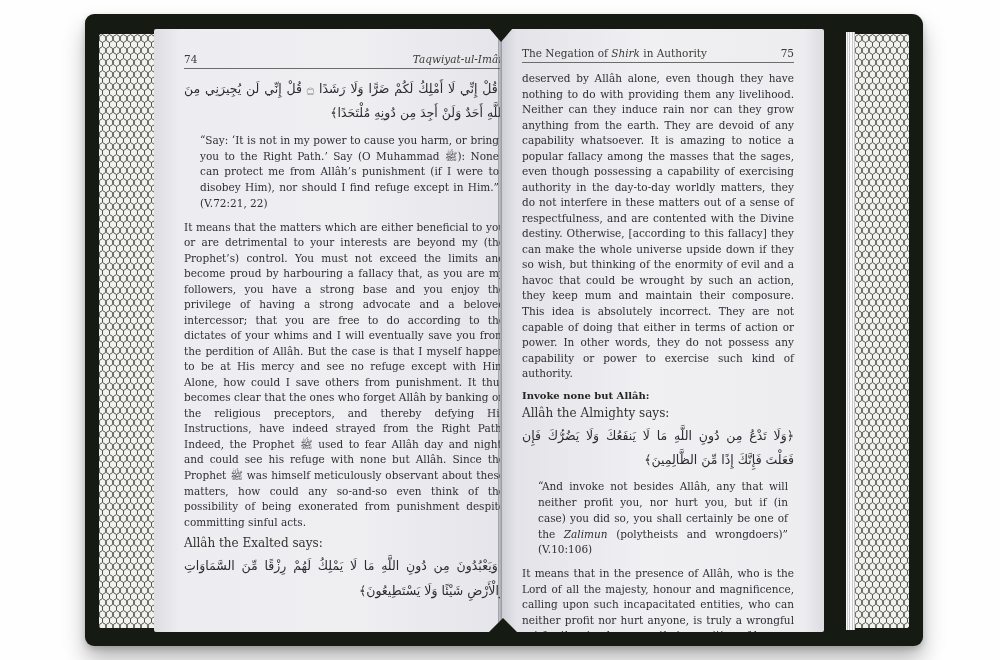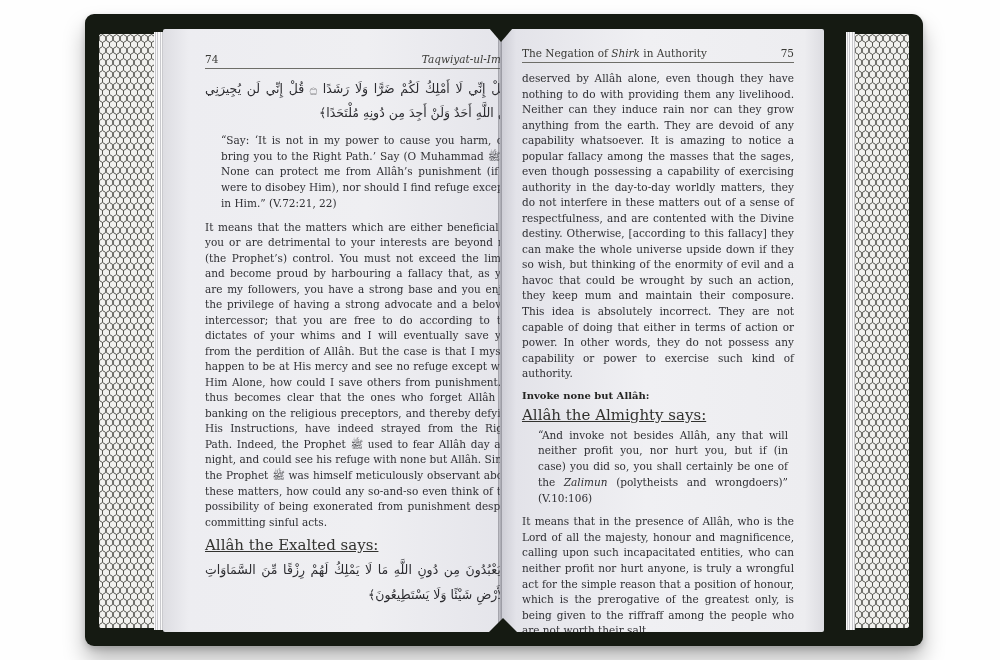--- a/index.html
+++ b/index.html
@@ -10,21 +10,21 @@
         box-shadow:0 14px 22px rgba(0,0,0,0.28), 0 3px 6px rgba(0,0,0,0.18);}
   .edge-pattern{position:absolute;top:20px;height:594px;overflow:hidden;background:#f1f1ef;}
   .edge-left{left:14px;width:55px;border-radius:3px 0 0 3px;}
   .edge-right{left:770px;width:54px;border-radius:0 3px 3px 0;}
   .stack{position:absolute;top:18px;height:598px;width:9px;
          background:repeating-linear-gradient(to right,#fafafa 0px,#fafafa 1.2px,#c9c9cd 1.2px,#c9c9cd 2.2px);}
   .stack-left{left:69px;}
   .stack-right{left:761px;}
   .page{position:absolute;top:15px;height:603px;box-sizing:border-box;overflow:hidden;
         color:#32322f;}
-  .page-left{left:78px;width:371px;padding:24px 20px 16px 42px;
+  .page-left{left:69px;width:371px;padding:24px 20px 16px 30px;
         background:linear-gradient(to right,#dddde2 0%,#ededf1 7%,#efeff2 55%,#e4e4ea 94%,#cdcdd5 100%);
         border-radius:2px 0 0 2px;}
   .page-right{left:415px;width:324px;padding:18px 30px 16px 22px;
         background:linear-gradient(to left,#dcdce1 0%,#ededf0 6%,#f0f0f3 55%,#e3e3e9 95%,#cbcbd3 100%);
         border-radius:0 2px 2px 0;}
   .gutter{position:absolute;left:413px;top:15px;width:4px;height:603px;
         background:linear-gradient(to right,rgba(60,60,70,0.45),rgba(120,120,130,0.25),rgba(60,60,70,0.4));}
   .notch{position:absolute;left:404px;width:0;height:0;}
   .notch-top{top:14px;border-left:12px solid transparent;border-right:12px solid transparent;
         border-top:14px solid #151a12;}
@@ -35,21 +35,21 @@
         font-size:10.5px;color:#3a3a36;}
   .run-title{font-size:10.5px;}
   .ital{font-style:italic;text-align:right;}
   .arabic{direction:rtl;unicode-bidi:embed;font-family:"DejaVu Sans", sans-serif;
         font-size:12.5px;line-height:1.95;text-align:justify;color:#2c2c30;
         margin:4px 0 7px 0;}
   .quote{margin:2px 6px 8px 16px;font-size:10.5px;line-height:1.5;
         text-align:justify;color:#2f2f33;}
   .para{font-size:10.5px;line-height:1.48;text-align:justify;color:#2f2f33;margin:0 0 6px 0;}
   .heading{font-weight:bold;font-size:10px;margin:8px 0 5px 0;color:#242422;}
-  .says{font-size:15px;margin:0 0 4px 0;text-decoration:underline;}
+  .says{font-size:12px;margin:0 0 4px 0;}
 </style>
 </head>
 <body>
 
 <div class="stage">
   <div class="book">
 
     <div class="edge-pattern edge-left">
       <svg width="55" height="594">
         <defs>
@@ -91,20 +91,21 @@
     </div>
 
     <div class="page page-right">
       <div class="pg-header">
         <span class="run-title"><span>The Negation of </span><span class="ital">Shirk</span><span> in Authority</span></span>
         <span>75</span>
       </div>
       <div class="para">deserved by Allâh alone, even though they have nothing to do with providing them any livelihood. Neither can they induce rain nor can they grow anything from the earth. They are devoid of any capability whatsoever. It is amazing to notice a popular fallacy among the masses that the sages, even though possessing a capability of exercising authority in the day-to-day worldly matters, they do not interfere in these matters out of a sense of respectfulness, and are contented with the Divine destiny. Otherwise, [according to this fallacy] they can make the whole universe upside down if they so wish, but thinking of the enormity of evil and a havoc that could be wrought by such an action, they keep mum and maintain their composure. This idea is absolutely incorrect. They are not capable of doing that either in terms of action or power. In other words, they do not possess any capability or power to exercise such kind of authority.</div>
       <div class="heading">Invoke none but Allâh:</div>
       <div class="says">Allâh the Almighty says:</div>
+      <div class="arabic">﴿وَلَا تَدْعُ مِن دُونِ اللَّهِ مَا لَا يَنفَعُكَ وَلَا يَضُرُّكَ فَإِن فَعَلْتَ فَإِنَّكَ إِذًا مِّنَ الظَّالِمِينَ﴾</div>
       <div class="quote"><span>“And invoke not besides Allâh, any that will neither profit you, nor hurt you, but if (in case) you did so, you shall certainly be one of the </span><span class="ital">Zalimun</span><span> (polytheists and wrongdoers)” (V.10:106)</span></div>
       <div class="para">It means that in the presence of Allâh, who is the Lord of all the majesty, honour and magnificence, calling upon such incapacitated entities, who can neither profit nor hurt anyone, is truly a wrongful act for the simple reason that a position of honour, which is the prerogative of the greatest only, is being given to the riffraff among the people who are not worth their salt.</div>
 
     </div>
 
     <div class="gutter"></div>
     <div class="notch notch-top"></div>
     <div class="notch notch-bottom"></div>
   </div>
 </div>

